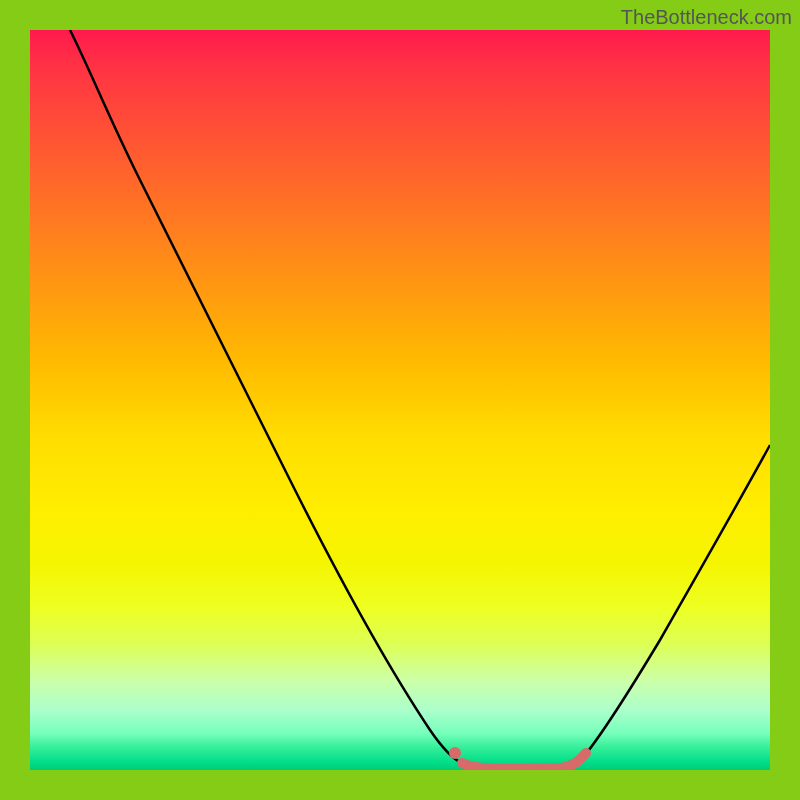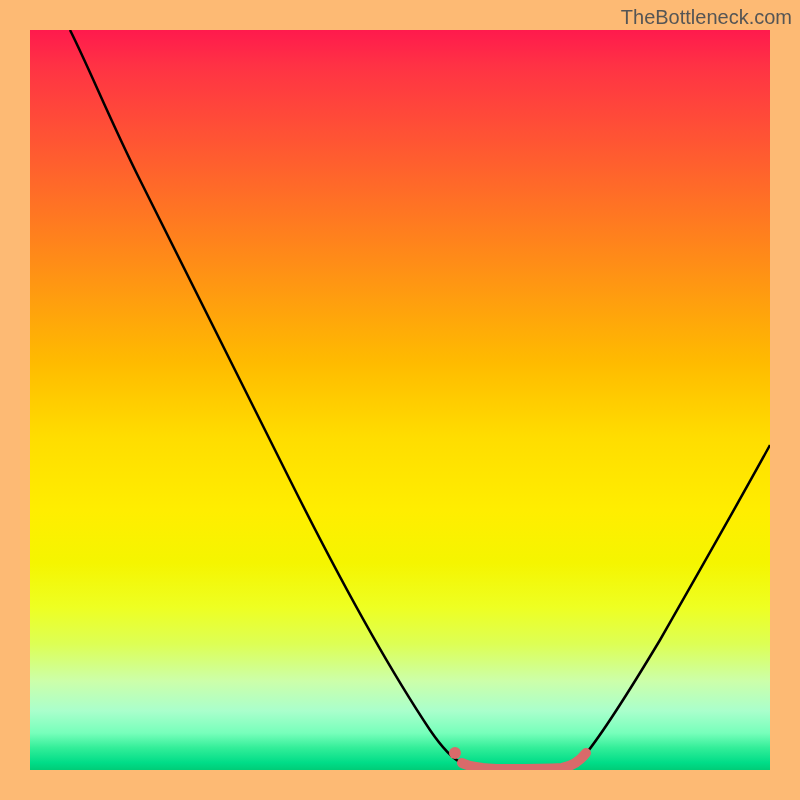--- a/index.html
+++ b/index.html
@@ -8,21 +8,21 @@
     background: #000;
     width: 800px;
     height: 800px;
     overflow: hidden;
     font-family: Arial, sans-serif;
   }
   .container {
     width: 800px;
     height: 800px;
     position: relative;
-    background: #fdba74;
+    background: #84cc16;
   }
   .plot-area {
     position: absolute;
     left: 30px;
     top: 30px;
     width: 740px;
     height: 740px;
     background: linear-gradient(to bottom,
       #ff1a4d 0%,
       #ff3344 5%,

